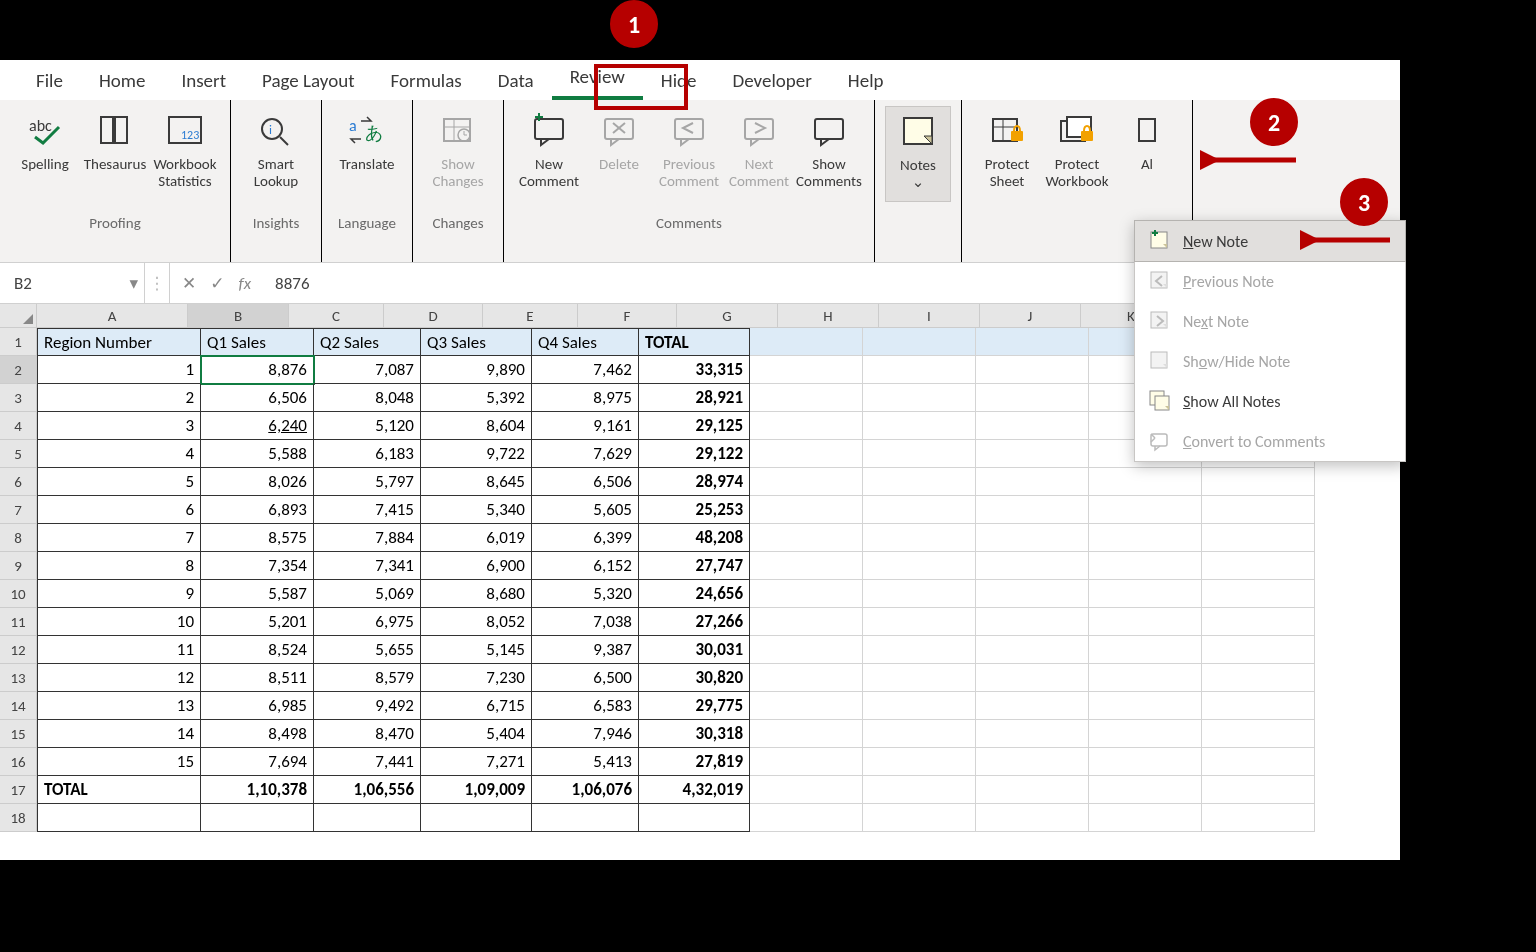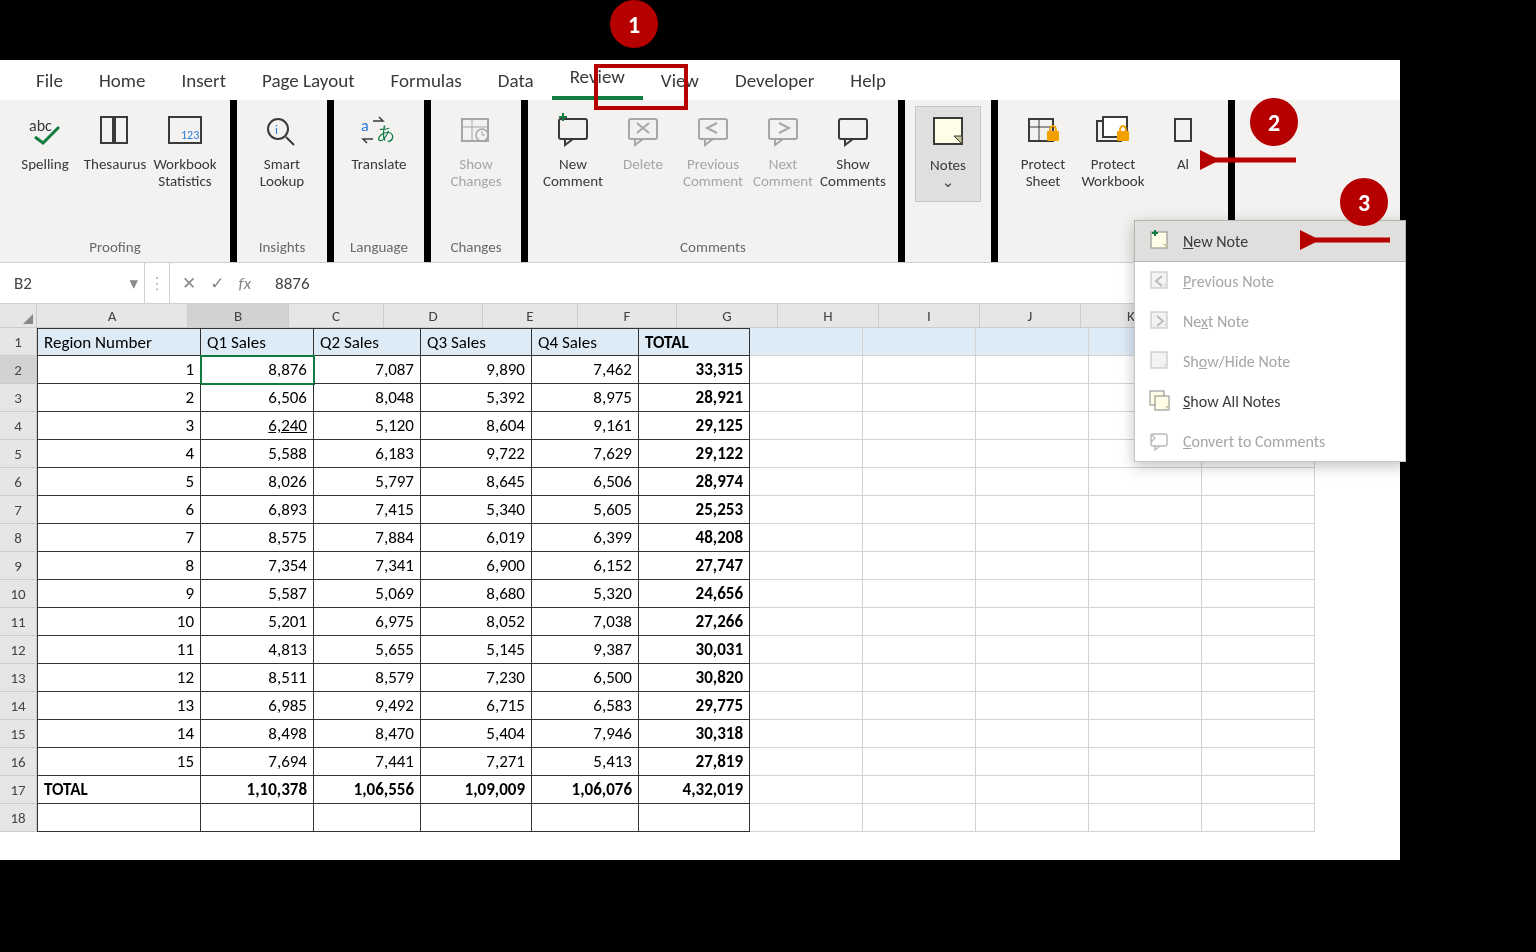--- a/index.html
+++ b/index.html
@@ -3,21 +3,21 @@
 <meta charset="utf-8">
 <style>
   html,body{margin:0;padding:0;font-family:"Segoe UI",Calibri,Arial,sans-serif;background:#000;width:1536px;height:952px;overflow:hidden;}
   .app{position:absolute;left:0;top:60px;width:1400px;height:800px;background:#fff;}
   
   .tabs{height:40px;display:flex;align-items:flex-end;padding-left:18px;font-size:19px;color:#3a3a3a;}
   .tabs .tab{padding:6px 18px 8px 18px;cursor:pointer;}
   .tabs .tab.active{border-bottom:4px solid #107c41;}
   
   .ribbon{height:162px;background:#f3f2f1;display:flex;border-bottom:1px solid #d0d0d0;}
-  .group{display:flex;flex-direction:column;align-items:center;justify-content:space-between;border-right:7px solid #000000;padding:6px 10px 2px 10px;}
+  .group{display:flex;flex-direction:column;align-items:center;justify-content:flex-start;border-right:1px solid #000000;padding:6px 10px 2px 10px;gap:12px;}
   .group-items{display:flex;align-items:flex-start;}
   .ritem{display:flex;flex-direction:column;align-items:center;justify-content:flex-start;min-width:70px;text-align:center;font-size:15px;color:#3a3a3a;line-height:1.1;padding-top:4px;}
   .ritem.disabled{color:#a6a6a6;}
   .ritem .icon{height:40px;display:flex;align-items:center;justify-content:center;margin-bottom:6px;}
   .ritem .lbl{min-height:44px;display:flex;align-items:flex-start;justify-content:center;}
   .group-name{font-size:15px;color:#6a6a6a;padding:2px 0 4px 0;}
   .ritem.notes{background:#e1dfdd;border:1px solid #c8c6c4;min-width:64px}
   
   .fbar{height:40px;display:flex;align-items:center;border-bottom:1px solid #d0d0d0;font-size:17px;color:#444;}
   .namebox{width:130px;border-right:1px solid #d0d0d0;height:100%;display:flex;align-items:center;padding-left:14px;}
@@ -61,21 +61,21 @@
 <div class="app">
 
   <div class="tabs" id="tabs">
       <div class="tab">File</div>
       <div class="tab">Home</div>
       <div class="tab">Insert</div>
       <div class="tab">Page Layout</div>
       <div class="tab">Formulas</div>
       <div class="tab">Data</div>
       <div class="tab active">Review</div>
-      <div class="tab">View</div>
+      <div class="tab">Hide</div>
       <div class="tab">Developer</div>
       <div class="tab">Help</div>
     </div>
 
   <div class="ribbon" id="ribbon">
       <div class="group">
         <div class="group-items">
           <div class="ritem">
             <div class="icon">
               <svg width="40" height="34">
@@ -441,21 +441,21 @@
           <div class="cell b bold num" style="width: 98px;">27,266</div>
           <div class="cell" style="width: 100px;"></div>
           <div class="cell" style="width: 100px;"></div>
           <div class="cell" style="width: 100px;"></div>
           <div class="cell" style="width: 100px;"></div>
           <div class="cell" style="width: 100px;"></div>
         </div>
         <div class="row">
           <div class="rh">12</div>
           <div class="cell b bl num" style="width: 150px;">11</div>
-          <div class="cell b num" style="width: 100px;">4,813</div>
+          <div class="cell b num" style="width: 100px;">8,524</div>
           <div class="cell b num" style="width: 94px;">5,655</div>
           <div class="cell b num" style="width: 98px;">5,145</div>
           <div class="cell b num" style="width: 94px;">9,387</div>
           <div class="cell b bold num" style="width: 98px;">30,031</div>
           <div class="cell" style="width: 100px;"></div>
           <div class="cell" style="width: 100px;"></div>
           <div class="cell" style="width: 100px;"></div>
           <div class="cell" style="width: 100px;"></div>
           <div class="cell" style="width: 100px;"></div>
         </div>

